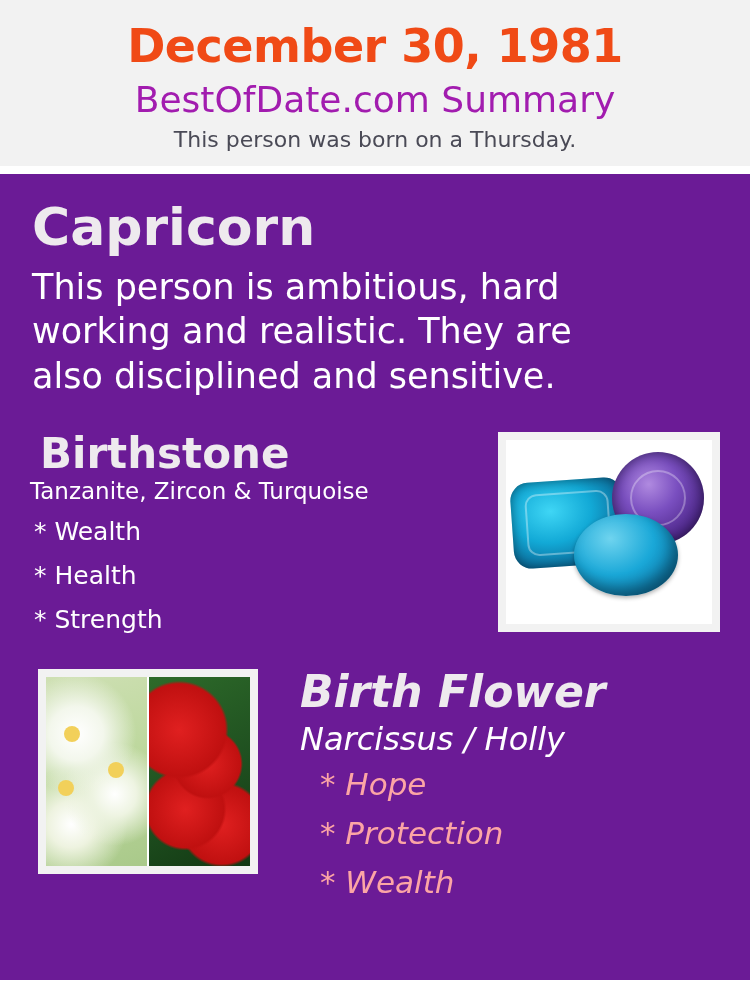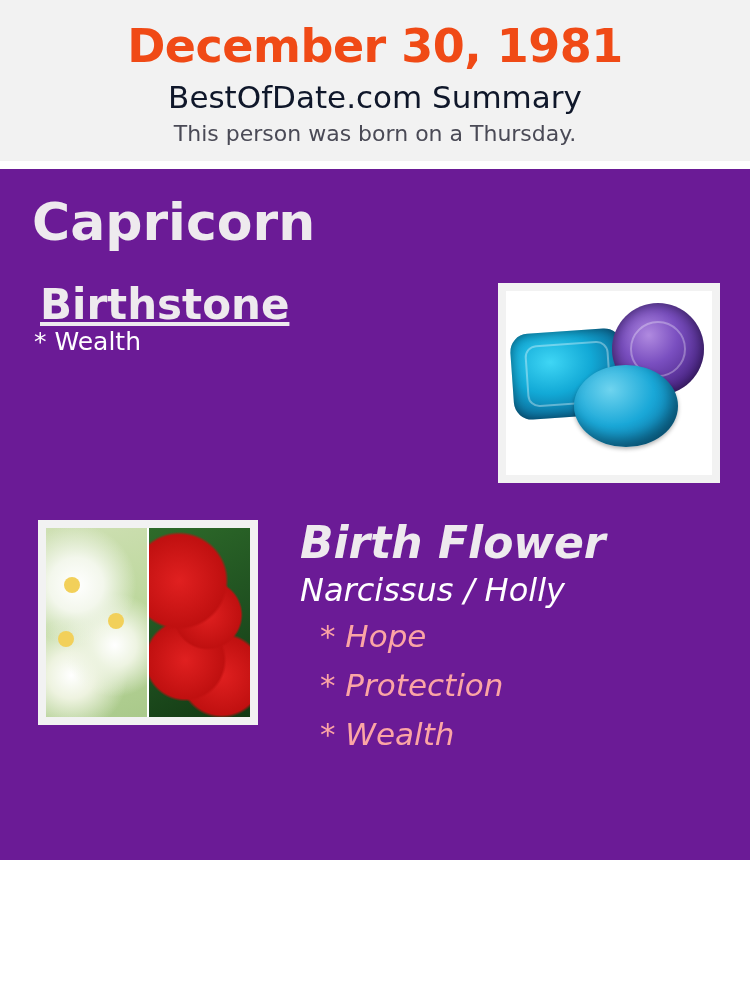--- a/index.html
+++ b/index.html
@@ -8,21 +8,21 @@
   }
   body {
     width: 750px;
     height: 1000px;
     background: #ffffff;
     font-family: "DejaVu Sans", sans-serif;
     overflow: hidden;
   }
   .page {
     width: 750px;
-    height: 860px;
+    height: 980px;
     position: relative;
     background: #ffffff;
     display: flex;
     flex-direction: column;
   }
 
   
   .header {
     background: #f2f2f2;
     padding: 22px 10px 14px 10px;
@@ -30,22 +30,22 @@
     flex: 0 0 auto;
   }
   .header-date {
     font-size: 46px;
     font-weight: bold;
     color: #f04a16;
     line-height: 1.05;
     letter-spacing: -0.5px;
   }
   .header-site {
-    font-size: 31px;
-    color: #0f172a;
+    font-size: 36px;
+    color: #a21caf;
     margin-top: 10px;
     line-height: 1.1;
   }
   .header-sub {
     font-size: 22px;
     color: #4a4a56;
     margin-top: 8px;
     line-height: 1.1;
   }
 
@@ -90,21 +90,20 @@
   }
   .stone-text {
     width: 430px;
   }
   .stone-title {
     font-size: 42px;
     font-weight: bold;
     color: #eeeaee;
     line-height: 1.05;
     margin: 0 0 2px 10px;
-    text-decoration: underline;
   }
   .stone-names {
     font-size: 23px;
     color: #ffffff;
     margin: 0 0 14px 0px;
     line-height: 1.15;
   }
   .bullet {
     font-size: 25px;
     color: #ffffff;
@@ -259,25 +258,29 @@
     <div class="header-date">December 30, 1981</div>
     <div class="header-site">BestOfDate.com Summary</div>
     <div class="header-sub">This person was born on a Thursday.</div>
   </div>
 
   <div class="divider"></div>
 
   <div class="body-purple">
 
     <div class="zodiac-title">Capricorn</div>
+    <div class="zodiac-desc">This person is ambitious, hard working and realistic. They are also disciplined and sensitive.</div>
 
     <div class="stone-section">
       <div class="stone-text">
         <div class="stone-title">Birthstone</div>
+        <div class="stone-names">Tanzanite, Zircon &amp; Turquoise</div>
         <div class="bullet">* Wealth</div>
+        <div class="bullet">* Health</div>
+        <div class="bullet">* Strength</div>
       </div>
       <div class="stone-photo">
         <div class="stone-photo-inner">
           <div class="gem-cushion"></div>
           <div class="gem-round"></div>
           <div class="gem-oval"></div>
         </div>
       </div>
     </div>
 

